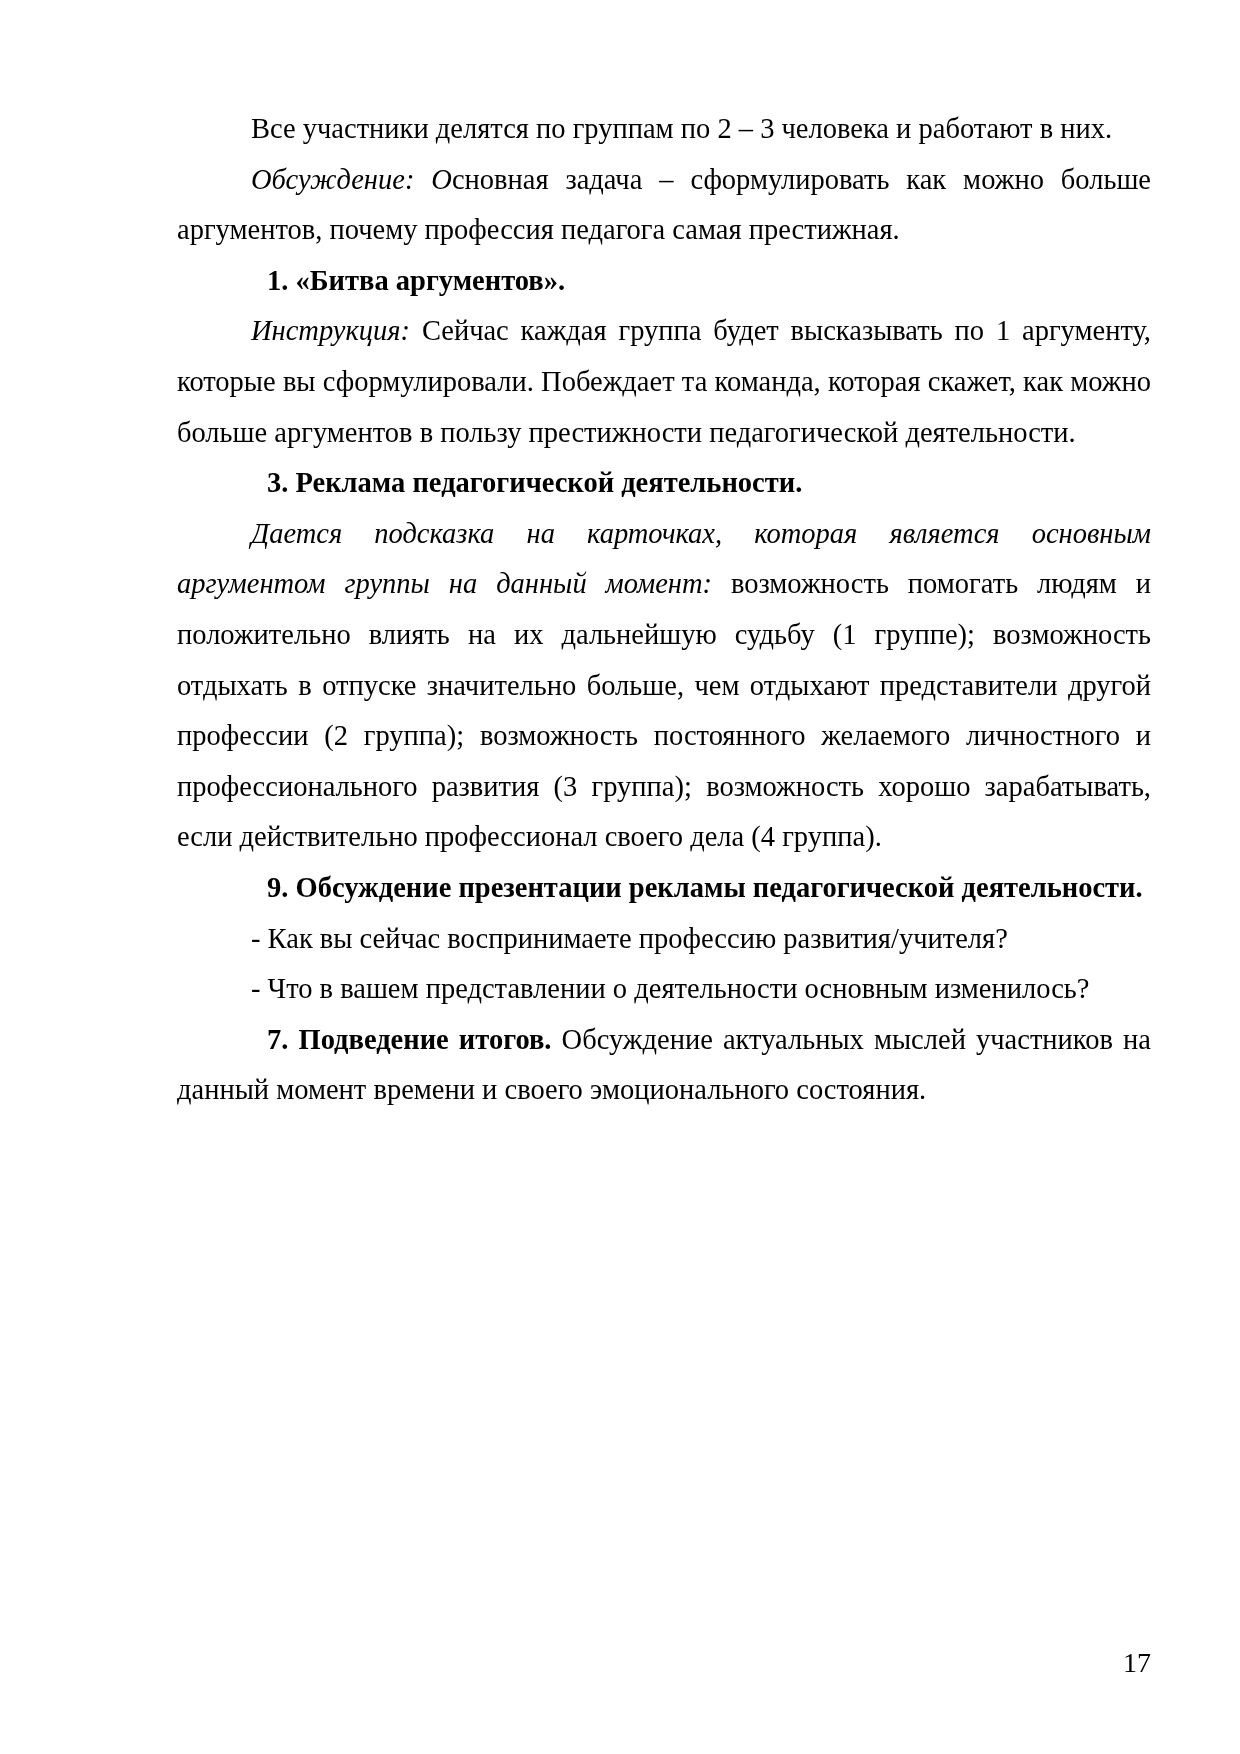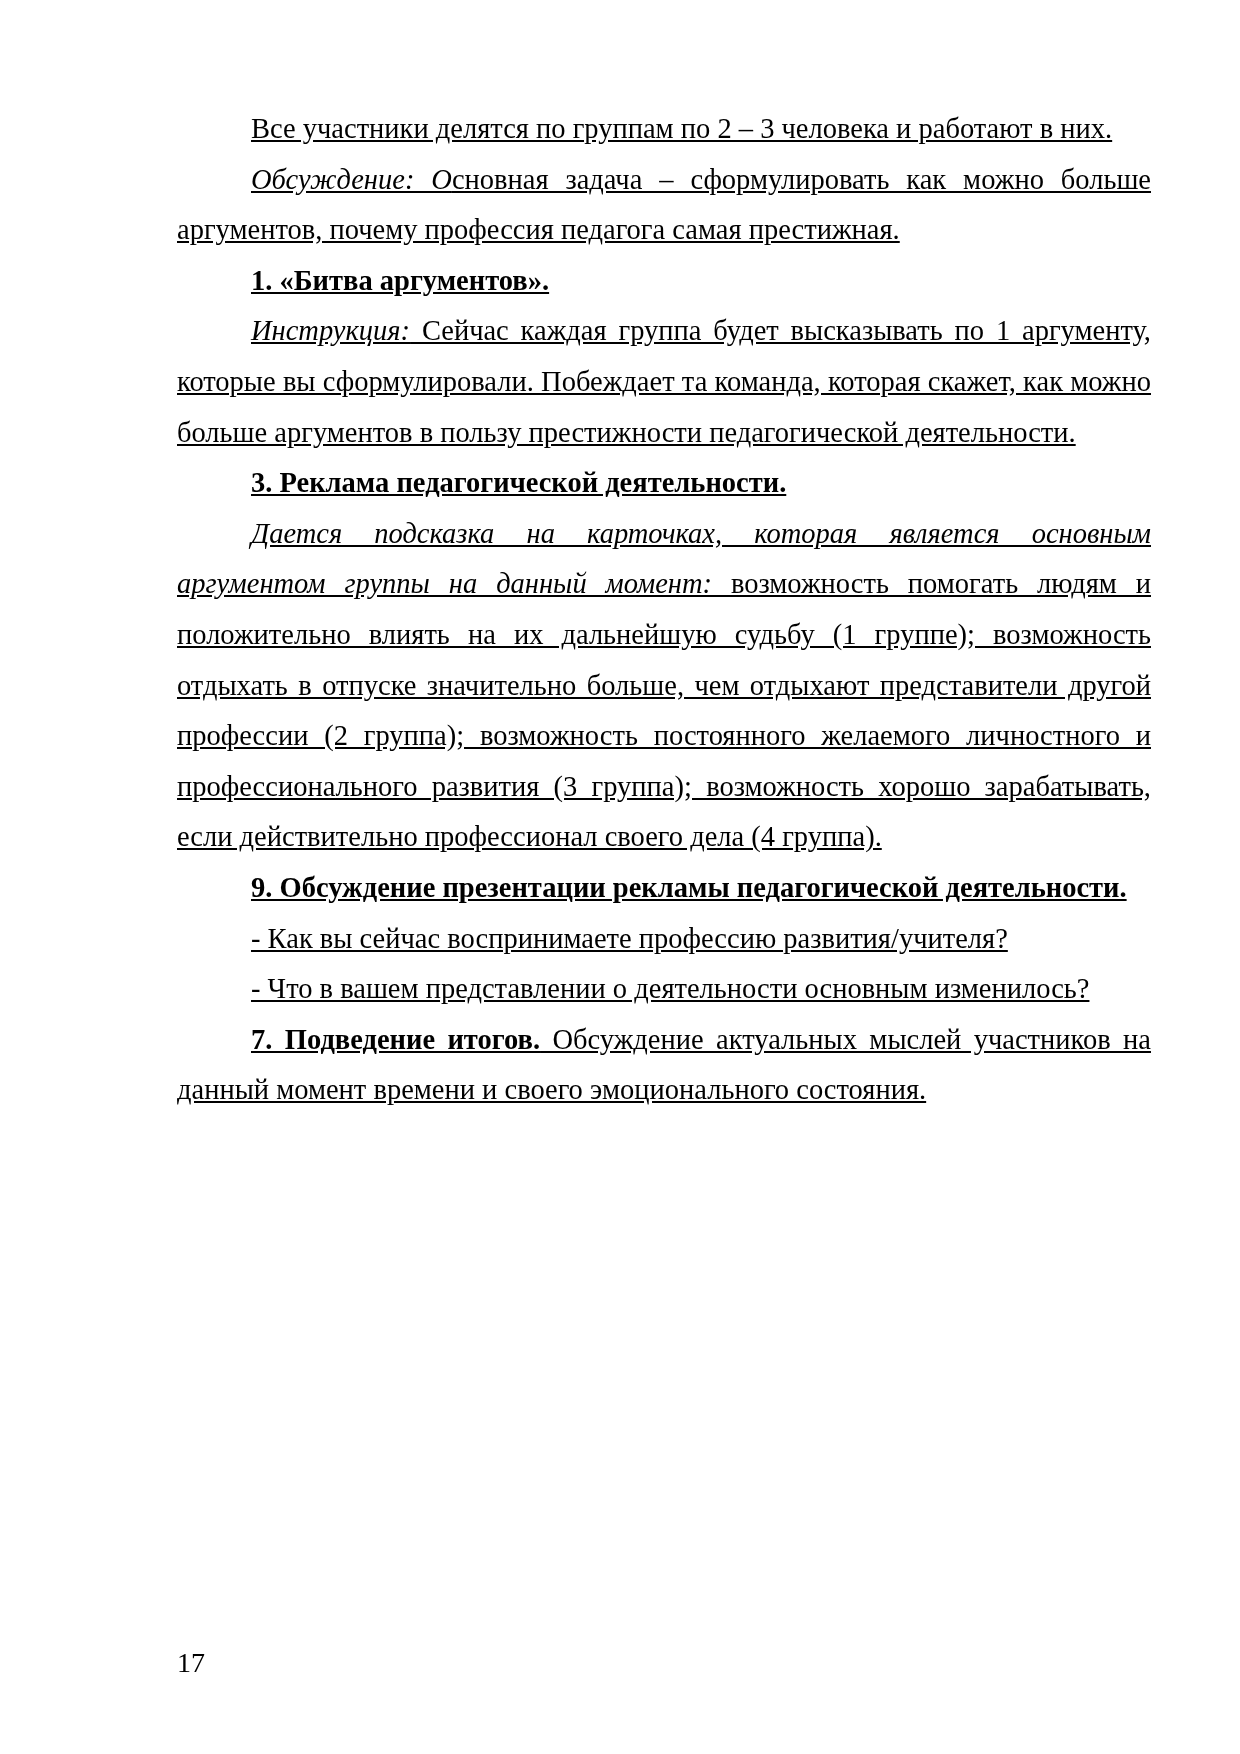--- a/index.html
+++ b/index.html
@@ -17,37 +17,36 @@
     overflow: hidden;
   }
   .doc-body {
     position: absolute;
     top: 104px;
     left: 177px;
     width: 974px;
     font-size: 28.5px;
     line-height: 50.6px;
     color: #000000;
-    text-decoration: underline;
   }
   .para {
     margin: 0;
     padding: 0;
     text-indent: 74px;
     text-align: justify;
     text-justify: inter-word;
   }
-  .para span.b { font-weight: bold; }
+  .para span.b { font-weight: bold; margin-left: 16px; }
   .para span.i { font-style: italic; }
   .page-number {
     position: absolute;
     top: 1646px;
     left: 177px;
     width: 974px;
-    text-align: left;
+    text-align: right;
     font-size: 28px;
     line-height: 34px;
     color: #000000;
   }
 </style>
 </head>
 <body>
 
 <div class="page">
   <div class="doc-body" id="doc-body">

